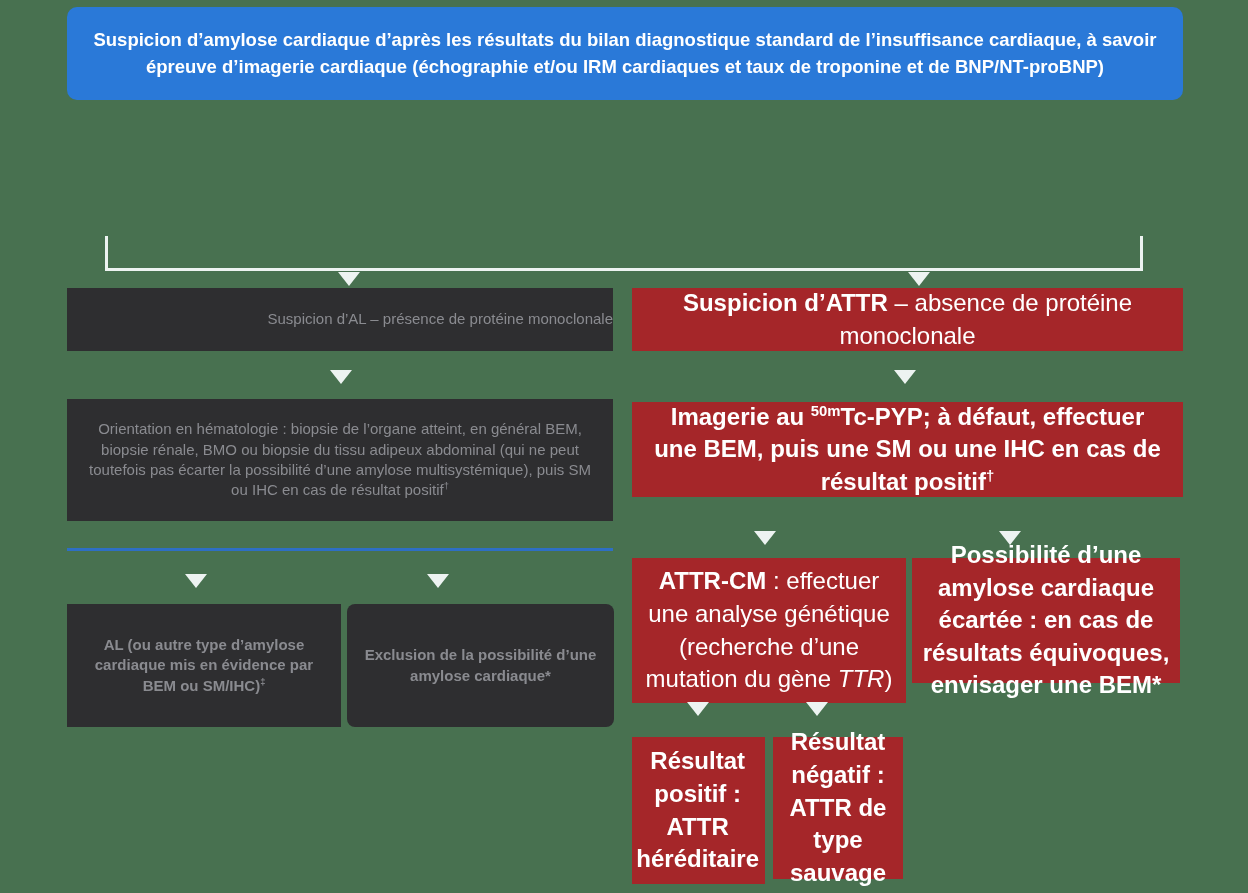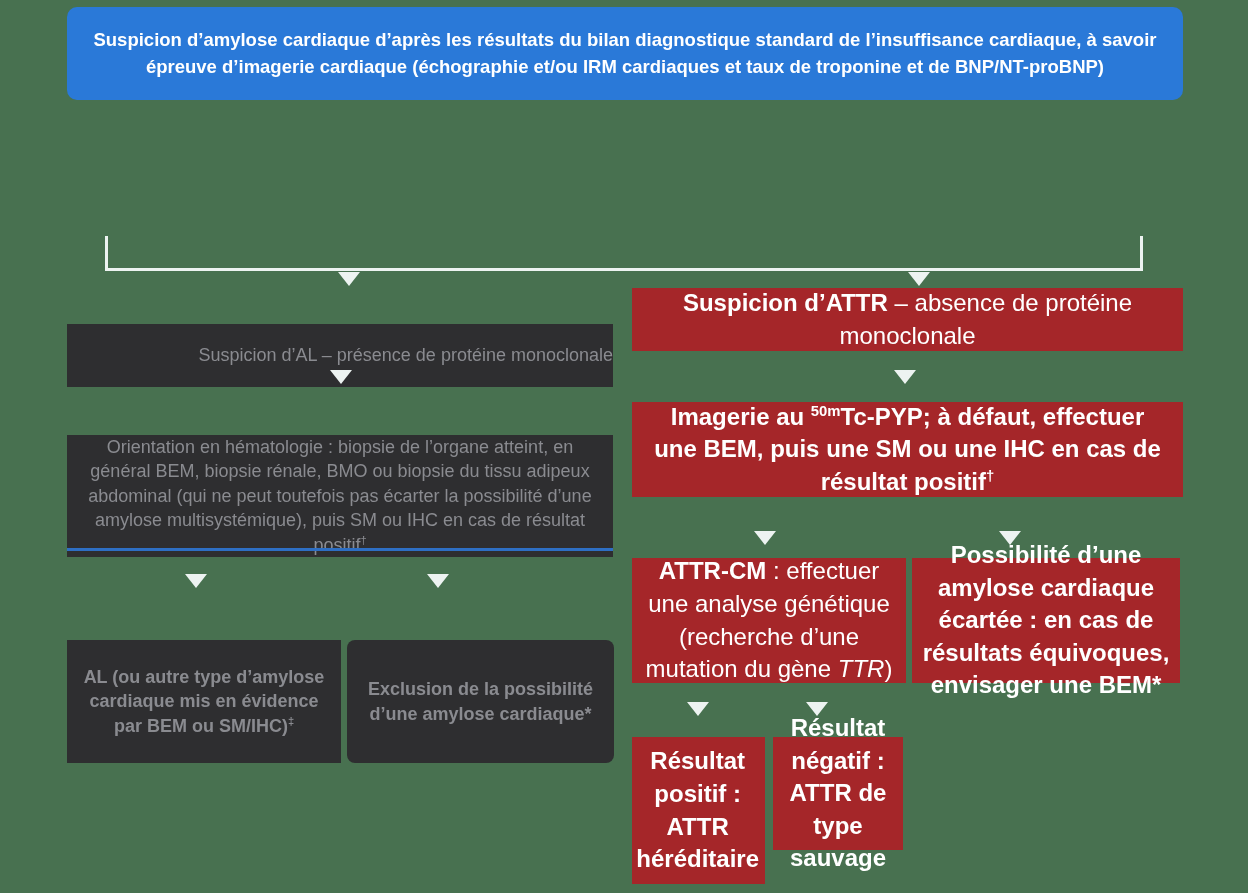--- a/index.html
+++ b/index.html
@@ -17,21 +17,21 @@
   }
   .blue{
     background:var(--blue,#2a79d8);
     color:var(--white,#ffffff);
     font-weight:600;font-size:18.5px;line-height:1.45;
     border-radius:10px;padding:0 24px;
   }
   .dark{
     background:var(--dark,#2e2e30);
     color:var(--gray_text,#8a8b90);
-    font-size:18px;line-height:1.36;margin-top:36px;
+    font-size:15px;line-height:1.36;
   }
   .red{
     background:var(--red,#a52629);
     color:var(--white,#ffffff);
     font-size:24px;line-height:1.36;
   }
   .bold{font-weight:700;}
   .it{font-style:italic;}
   sup{font-size:0.62em;line-height:0;}
   .cline{position:absolute;background:var(--line,#edf3f1);}
@@ -55,26 +55,26 @@
   #arr-attr{left:894px;top:370px;}
   #hema{left:67px;top:399px;width:546px;height:122px;padding:0 14px;}
   #hema-line{left:67px;top:548px;width:546px;height:3px;background:var(--underline_blue,#2e6fc4);}
   #imag{left:632px;top:402px;width:551px;height:95px;padding:0 20px;font-weight:600;}
   #arr-c{left:185px;top:574px;}
   #arr-d{left:427px;top:574px;}
   #arr-cm{left:754px;top:531px;}
   #arr-poss{left:999px;top:531px;}
   #al-res{left:67px;top:604px;width:274px;height:123px;padding:0 14px;font-weight:700;}
   #excl{left:347px;top:604px;width:267px;height:123px;padding:0 10px;font-weight:700;border-radius:8px;}
-  #attr-cm{left:632px;top:558px;width:274px;height:125px;padding:3px 10px;font-weight:500;}
+  #attr-cm{left:632px;top:558px;width:274px;height:145px;padding:3px 10px;font-weight:500;}
   #poss{left:912px;top:558px;width:268px;height:125px;padding:0 6px;font-weight:600;}
   #arr-pos{left:687px;top:702px;}
   #arr-neg{left:806px;top:702px;}
   #res-pos{left:632px;top:737px;width:133px;height:147px;padding:16px 6px;font-weight:600;}
-  #res-neg{left:773px;top:737px;width:130px;height:113px;padding:0 6px;font-weight:600;}
+  #res-neg{left:773px;top:737px;width:130px;height:142px;padding:0 6px;font-weight:600;}
 </style>
 </head>
 <body>
 
 <div id="canvas">
 
   <div class="box blue" id="top1">
     <span>Suspicion d’amylose cardiaque d’après les résultats du bilan diagnostique standard de l’insuffisance cardiaque, à savoir épreuve d’imagerie cardiaque (échographie et/ou IRM cardiaques et taux de troponine et de BNP/NT-proBNP)</span>
   </div>
 

